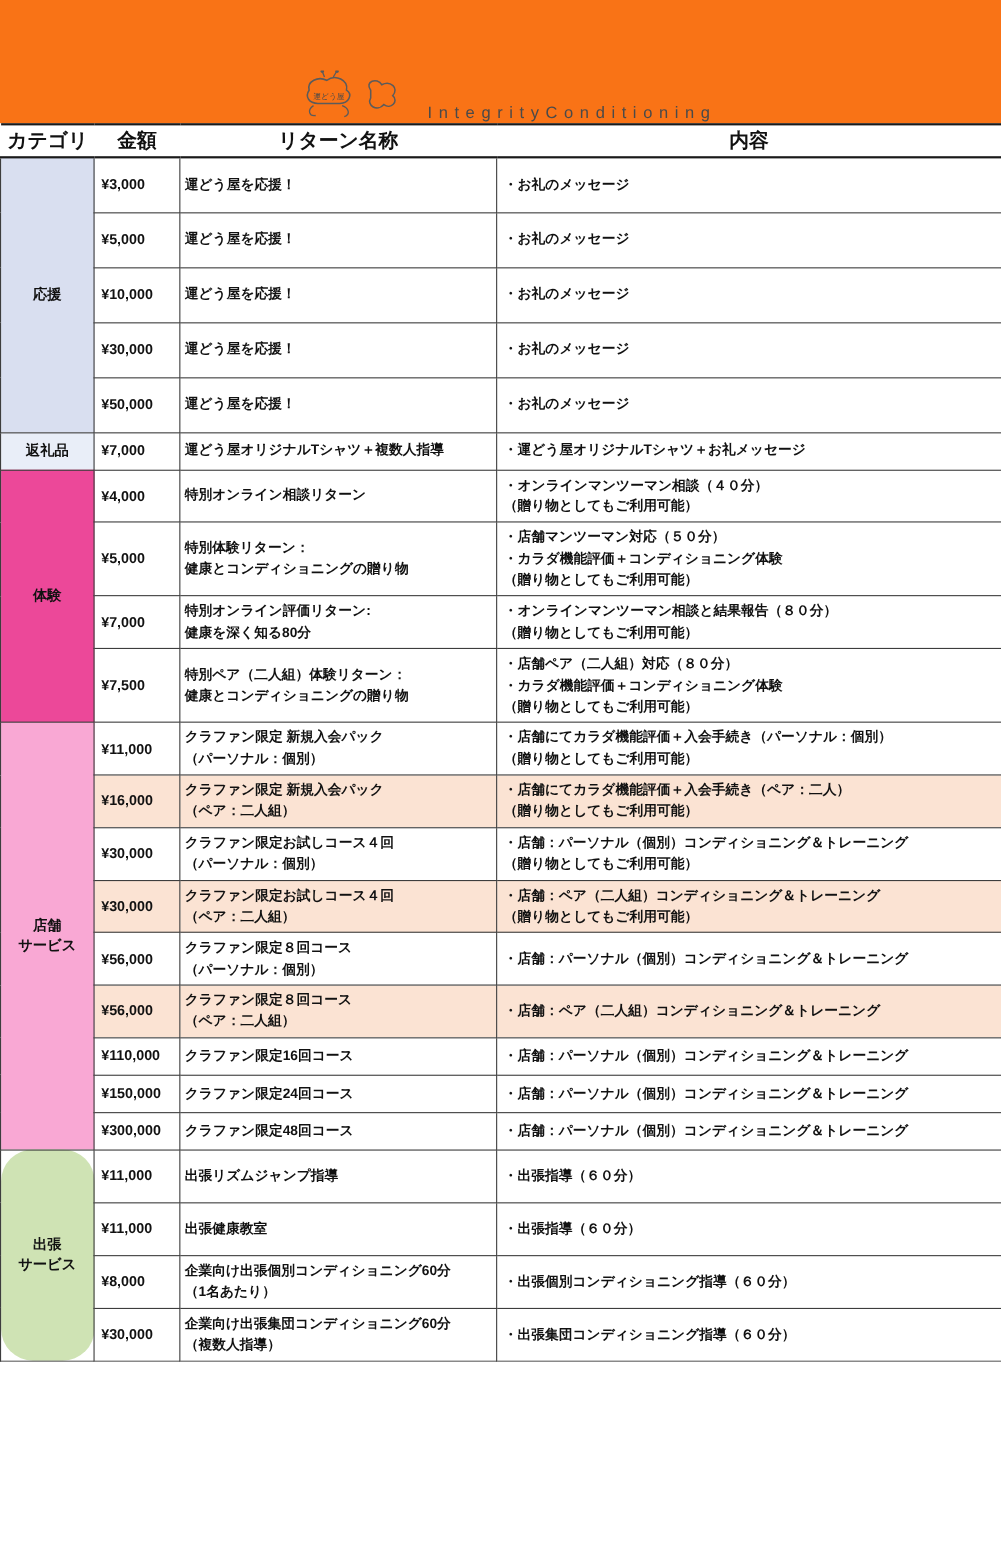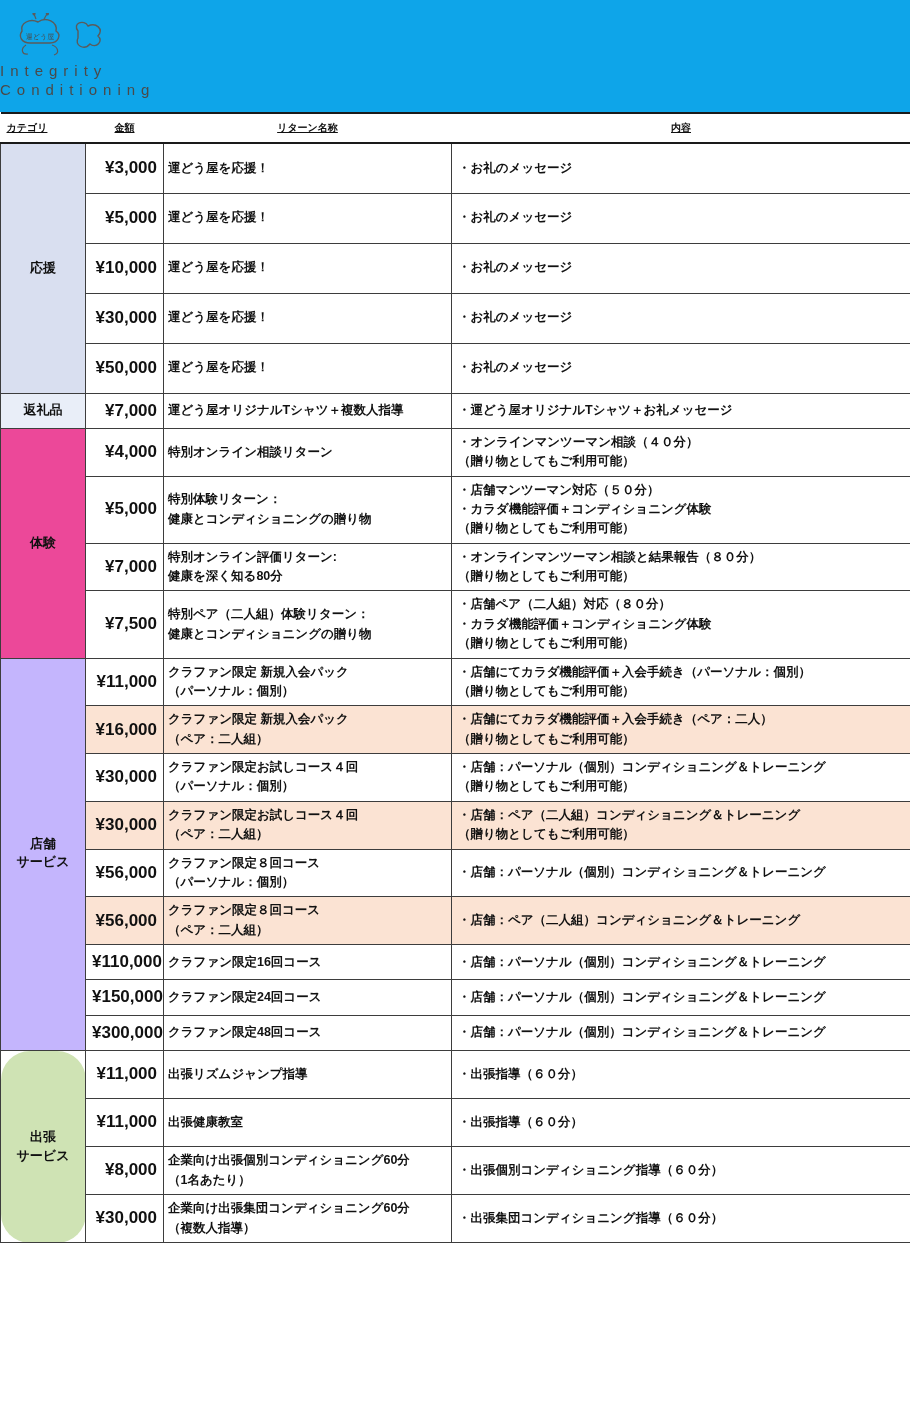--- a/index.html
+++ b/index.html
@@ -13,24 +13,23 @@
     color: #111111;
     -webkit-font-smoothing: antialiased;
   }
   .page {
     width: 910px;
     position: relative;
   }
   
   .header {
     height: 112px;
-    background: #0ea5e9;
+    background: #f97316;
     display: flex;
-    flex-direction: column;
-    align-items: flex-start;
+    align-items: flex-end;
     justify-content: center;
   }
   .logo-mark {
     position: relative;
     width: 130px;
     height: 46px;
     margin-bottom: 2px;
   }
   .logo-mark svg { display: block; }
   .brand-line1, .brand-line2 {
@@ -49,66 +48,64 @@
   }
   table.rewards col.c-cat   { width: 85px; }
   table.rewards col.c-amt   { width: 78px; }
   table.rewards col.c-name  { width: 288px; }
   table.rewards col.c-desc  { width: 459px; }
 
   thead th {
     background: #ffffff;
     border-top: 2px solid #1a1a1a;
     border-bottom: 2px solid #1a1a1a;
-    font-size: 10px;
+    font-size: 18px;
     font-weight: bold;
     color: #111;
     height: 24px;
     padding: 2px 0;
     text-align: center;
-    text-decoration: underline;
   }
   thead th.th-cat { text-align: left; padding-left: 6px; }
   thead th.th-amt { text-align: center; }
 
   tbody td {
     border: 1px solid #3d3d3d;
     font-size: 12.5px;
     vertical-align: middle;
     padding: 4px 6px;
     line-height: 1.55;
   }
   td.cat {
     text-align: center;
     font-weight: bold;
     font-size: 13px;
     line-height: 1.45;
     border-right: 1px solid #3d3d3d;
   }
   td.amt {
-    text-align: right;
-    font-weight: bold;
-    font-size: 17px;
+    font-weight: bold;
+    font-size: 13px;
     padding-right: 6px;
     white-space: nowrap;
   }
   td.name {
     font-weight: bold;
     font-size: 12.5px;
     padding-left: 4px;
   }
   td.desc {
     font-weight: bold;
     font-size: 12.5px;
     padding-left: 6px;
   }
   .cat-ouen   { background: #d9dff0; }
   .cat-henrei { background: #e9eef8; }
   .cat-taiken { background: #ec4899; }
-  .cat-tenpo  { background: #c4b5fd; font-family: Liberation Mono, monospace; }
+  .cat-tenpo  { background: #f9a8d4; }
   .cat-shuccho{ background: #cfe3b4; border-radius: 29px; }
 
   .row-tint { background: #fbe3d3; }
   .row-plain { background: #ffffff; }
 </style>
 </head>
 <body>
 
 <div class="page">
 

